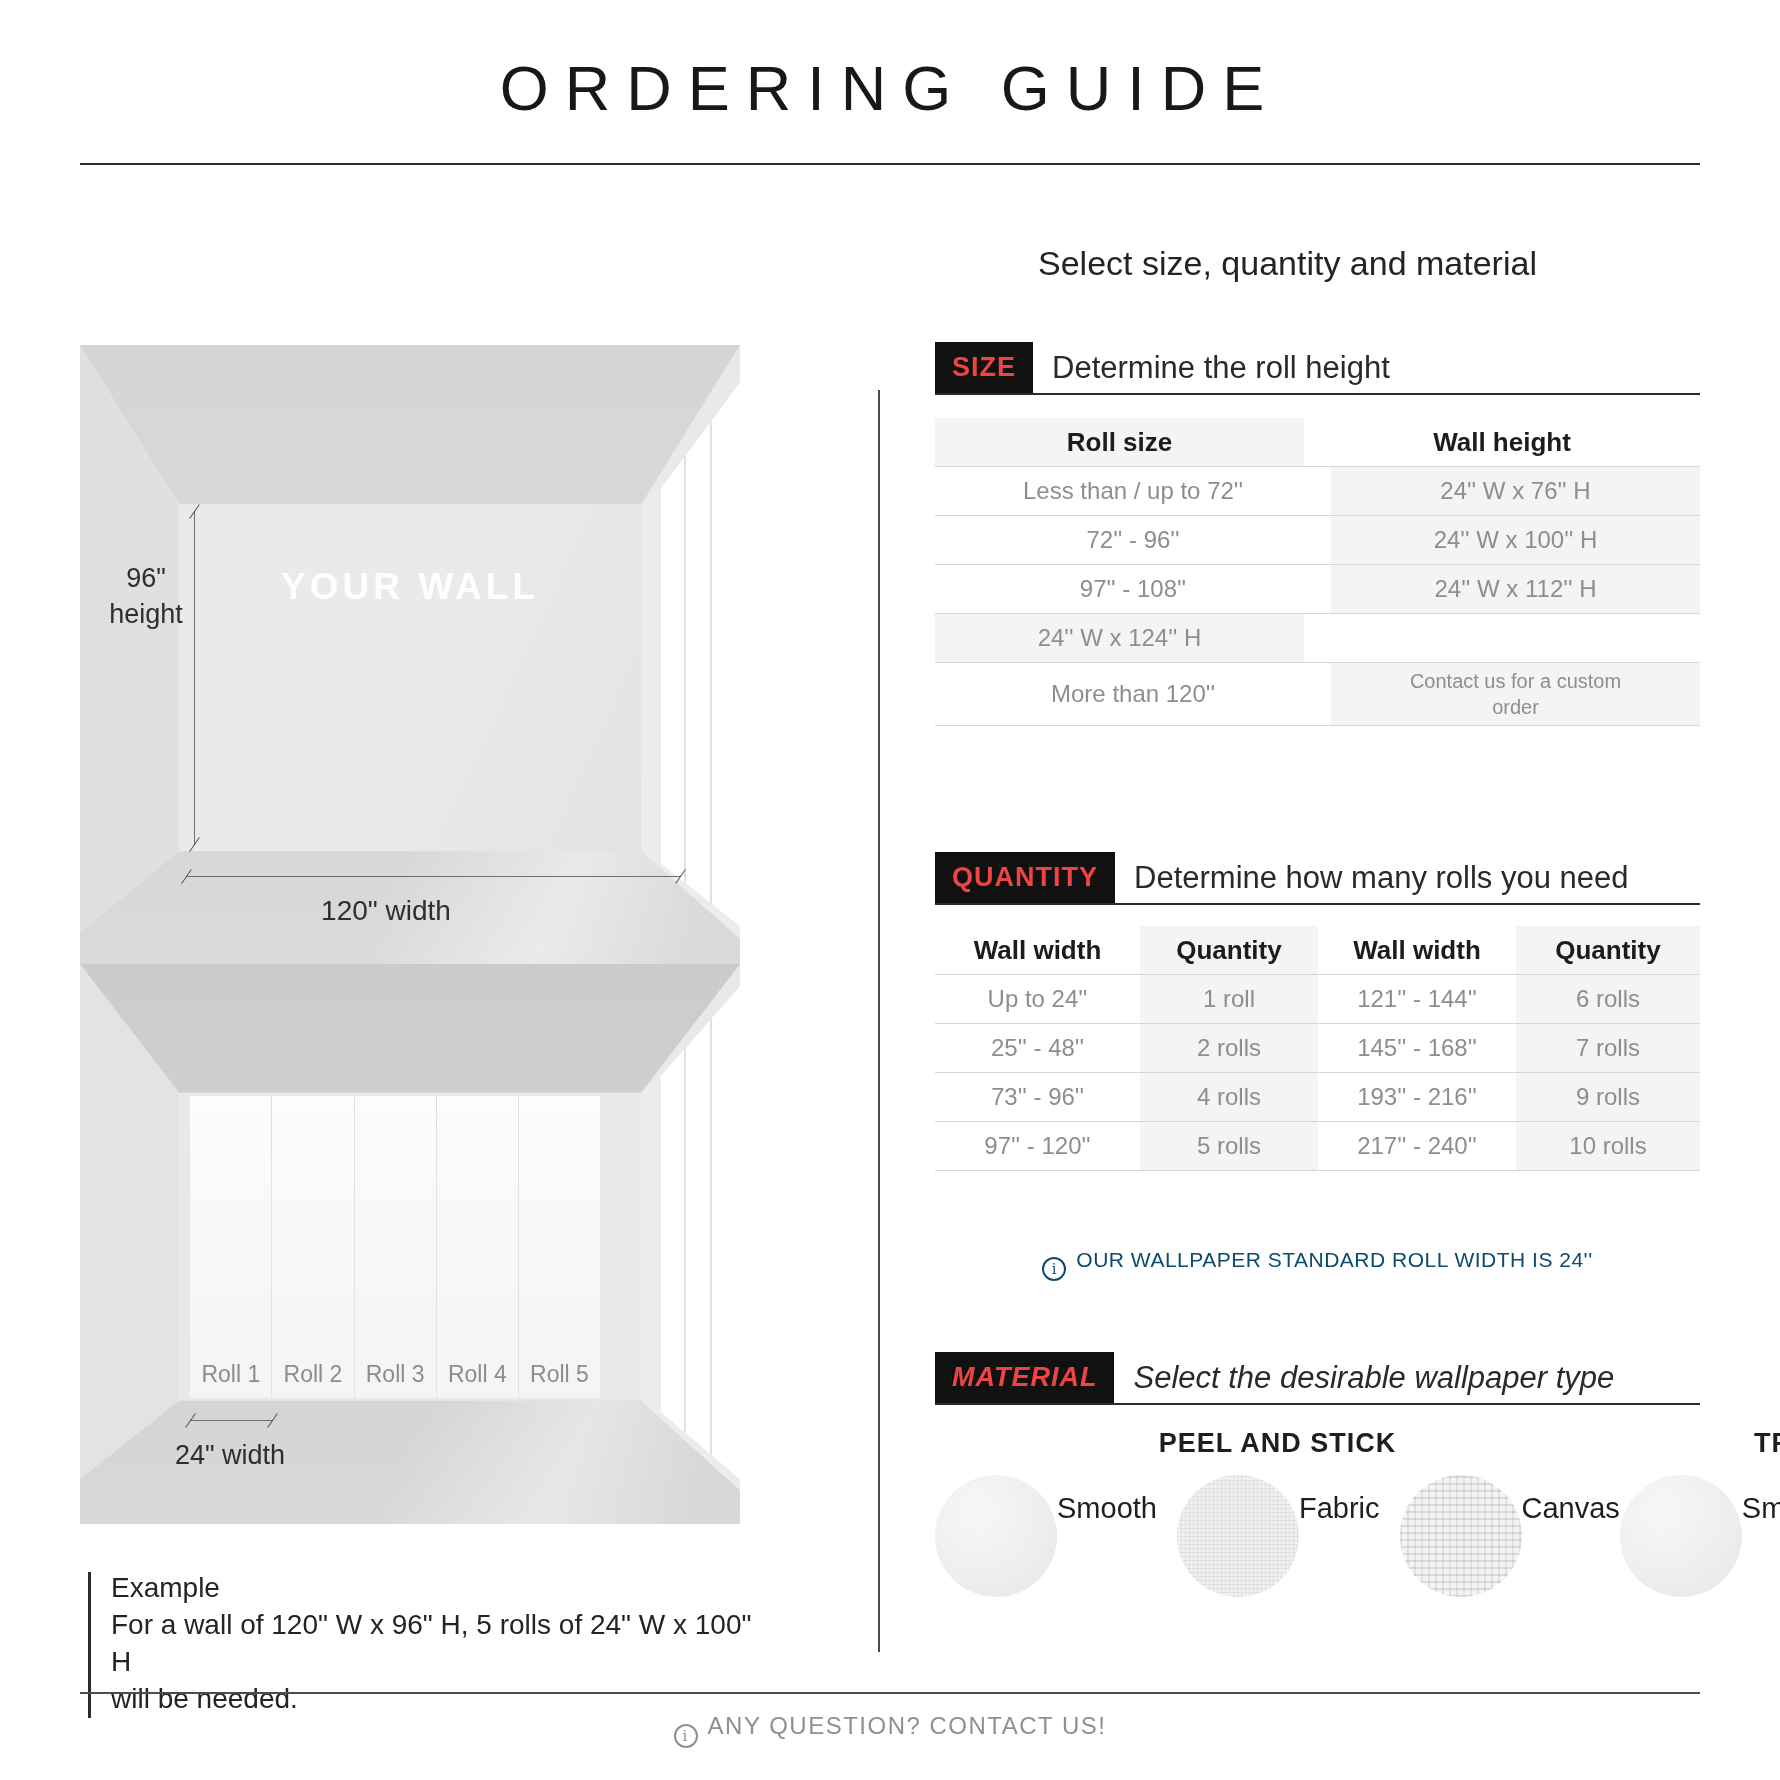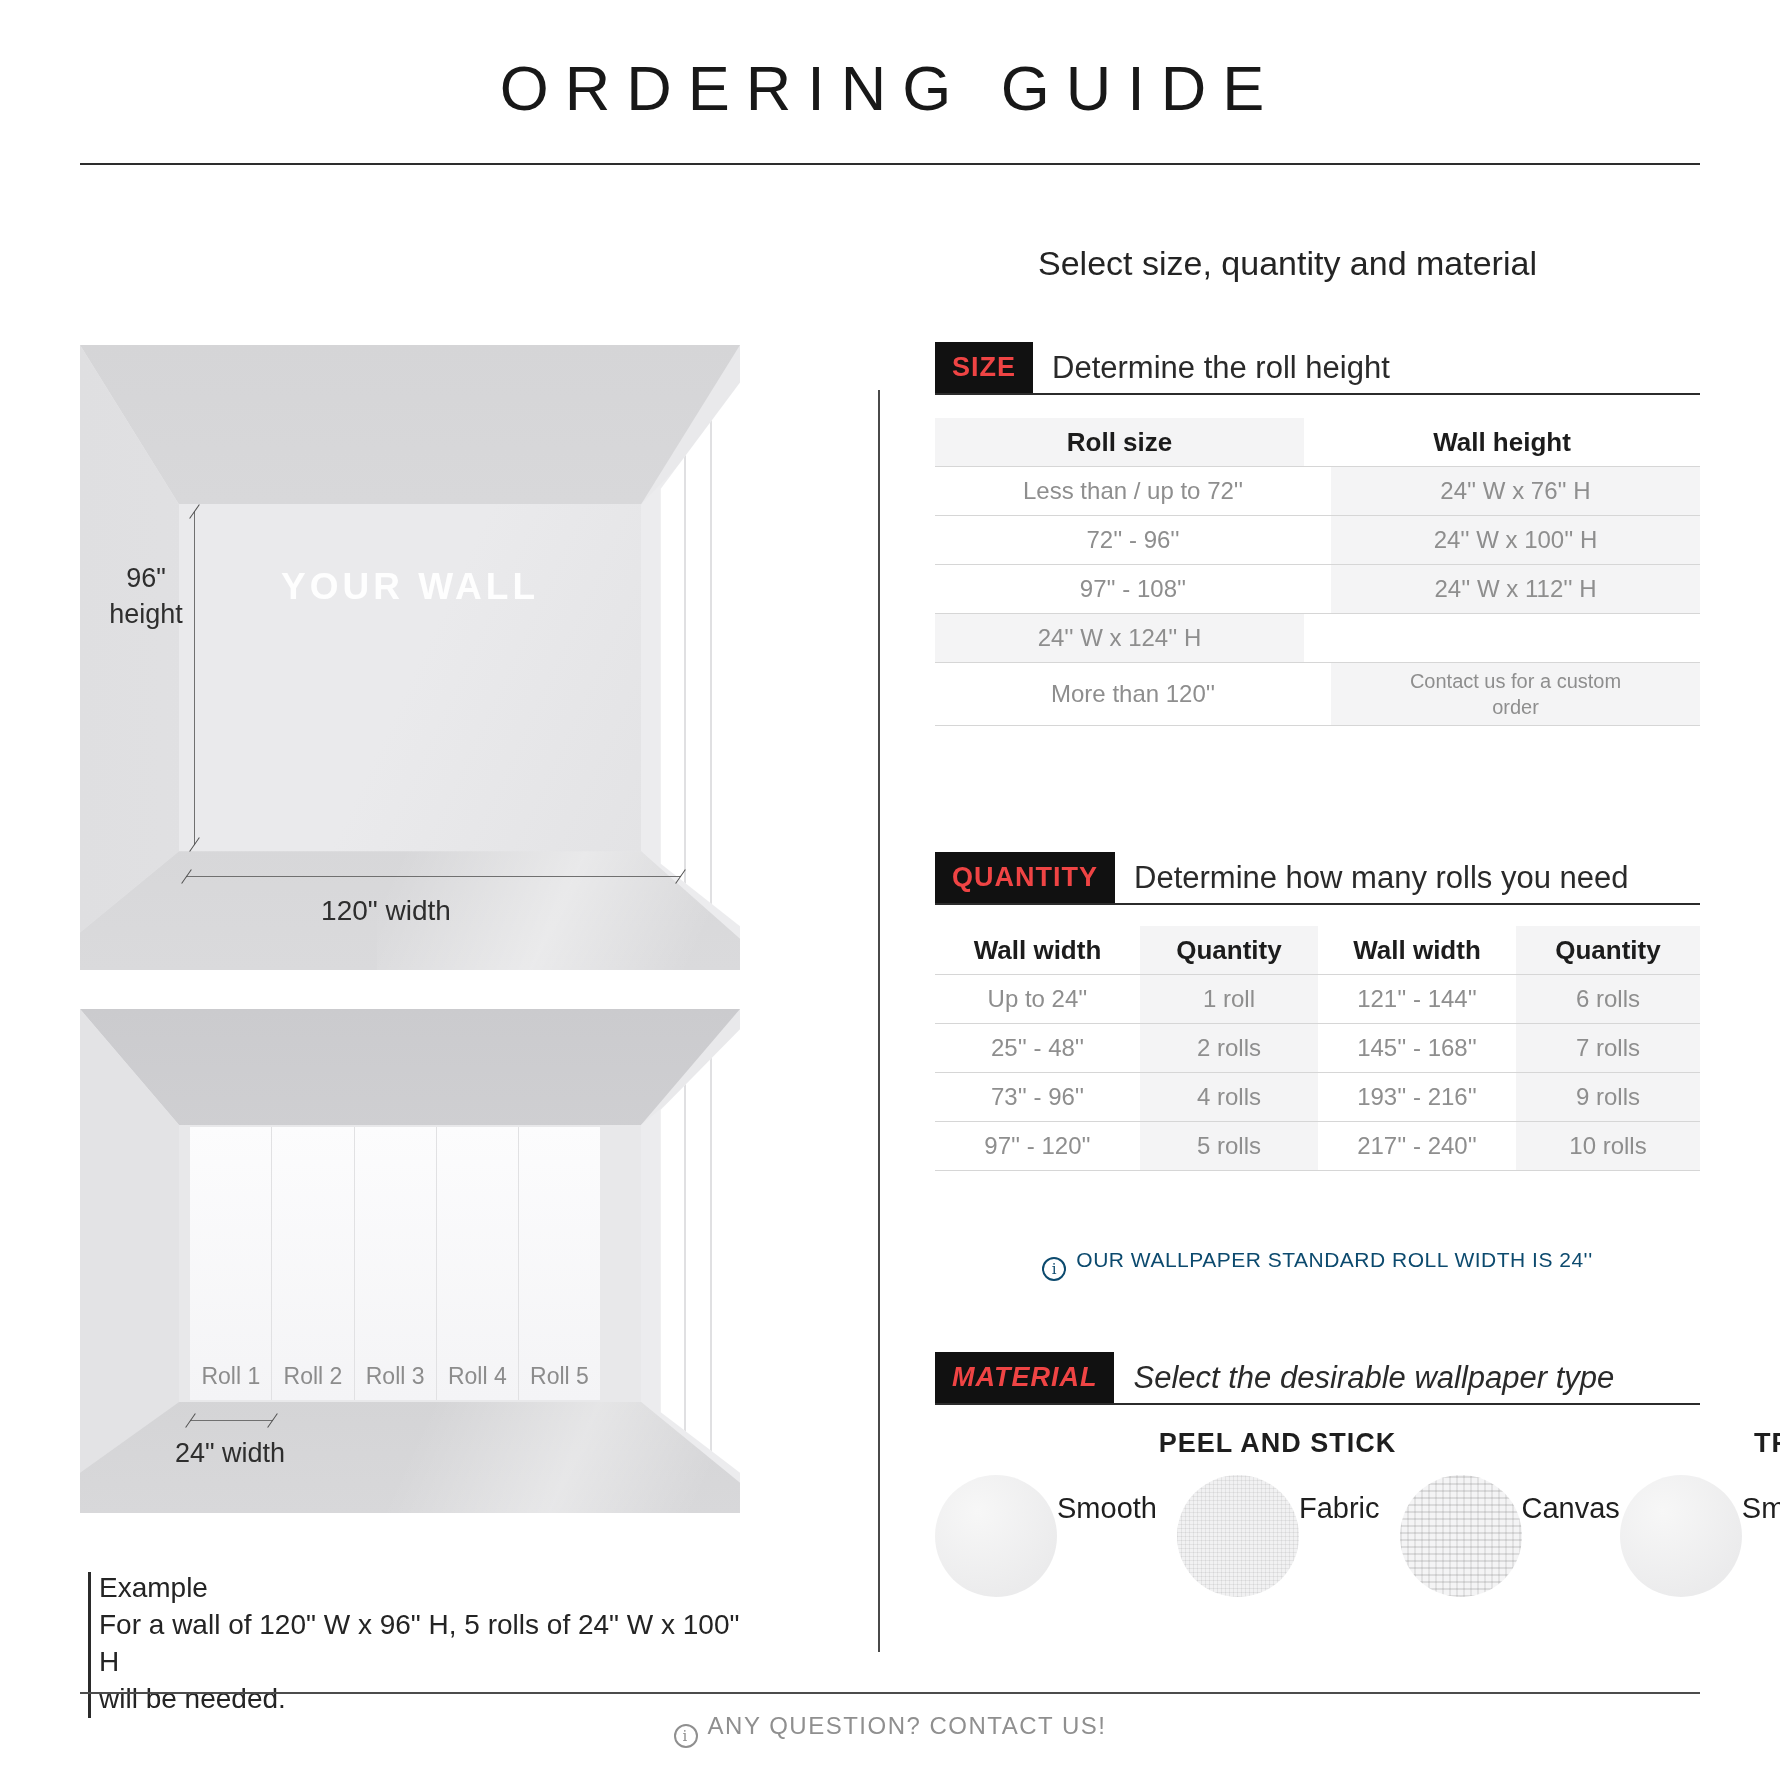--- a/index.html
+++ b/index.html
@@ -14,21 +14,21 @@
 
   .col-heading { position:absolute; text-align:center; font-size:34px; color:#242424; line-height:1.38; }
   .col-heading.left { top:232px; left:80px; width:660px; }
   .col-heading.left span { display:inline-block; max-width:530px; }
   .col-heading.right { top:240px; left:875px; width:825px; }
   .col-divider { position:absolute; left:878px; top:390px; width:2px; height:1262px; background:#4a4a4a; }
 
   
   .room { position:absolute; left:80px; width:660px; overflow:hidden; background:#e9e9eb; }
   .room1 { top:345px; height:625px; }
-  .room2 { top:1009px; height:504px; }
+  .room2 { top:964px; height:560px; }
   .layer { position:absolute; inset:0; }
 
   .r1-ceiling { clip-path:polygon(0 0,100% 0,85% 25.5%,15% 25.5%); background:linear-gradient(180deg,#d5d5d7,#e1e1e3); }
   .r1-leftwall { clip-path:polygon(0 0,15% 25.5%,15% 81%,0 94%); background:linear-gradient(90deg,#dfdfe1,#e7e7e9); }
   .r1-rightwall { clip-path:polygon(85% 25.5%,100% 9%,100% 95%,85% 81%); background:#ececee; }
   .r1-window { clip-path:polygon(88% 23%,100% 6%,100% 93%,88% 83%); background:linear-gradient(90deg,#f4f4f6,#ffffff 55%); }
   .r1-window::before,.r1-window::after { content:""; position:absolute; top:0; bottom:0; width:2px; background:#e0e0e2; }
   .r1-window::before { left:91.5%; } .r1-window::after { left:95.5%; }
   .r1-backwall { left:15%; right:15%; top:25.5%; height:55.5%;
     background:linear-gradient(115deg,#eaeaec 50%,#e3e3e5 100%);
@@ -62,21 +62,21 @@
   .r2-floor::after { content:""; position:absolute; right:0; bottom:0; width:55%; height:100%;
     background:linear-gradient(115deg,rgba(255,255,255,0) 40%,rgba(255,255,255,0.4) 68%,rgba(255,255,255,0) 92%); }
   .r2-panels { position:absolute; left:16.7%; width:62.1%; top:23.5%; height:54%; display:flex; }
   .roll-panel { flex:1; position:relative; background:linear-gradient(180deg,#fcfcfd,#f4f4f6); border-right:1px solid #e1e1e3; }
   .roll-panel:last-child { border-right:none; }
   .roll-label { position:absolute; bottom:10px; left:0; width:100%; text-align:center; font-size:23px; color:#8c8c8c; }
   .r2-hline { left:16.7%; width:12.5%; top:81.5%; }
   .lab-24 { left:60px; top:84.5%; width:180px; }
 
   
-  .example { position:absolute; left:88px; top:1572px; width:650px; border-left:3px solid #2b2b2b; padding-left:8px; }
+  .example { position:absolute; left:88px; top:1572px; width:650px; border-left:3px solid #2b2b2b; padding-left:20px; }
   .example-title { font-size:28px; color:#242424; margin-bottom:3px; }
   .example-line { font-size:28px; color:#242424; line-height:1.32; }
 
   
   .right-col { position:absolute; left:935px; top:0; width:765px; height:1780px; }
   .sec-head { position:absolute; left:0; right:0; display:flex; align-items:center; border-bottom:2px solid #2b2b2b; }
   .badge { background:#111111; color:#ef4444; font-size:27px; font-weight:700; letter-spacing:1px; padding:10px 17px; }
   .sec-title { font-size:31px; color:#2a2a2a; margin-left:19px; }
 
   .size-head { top:342px; }

